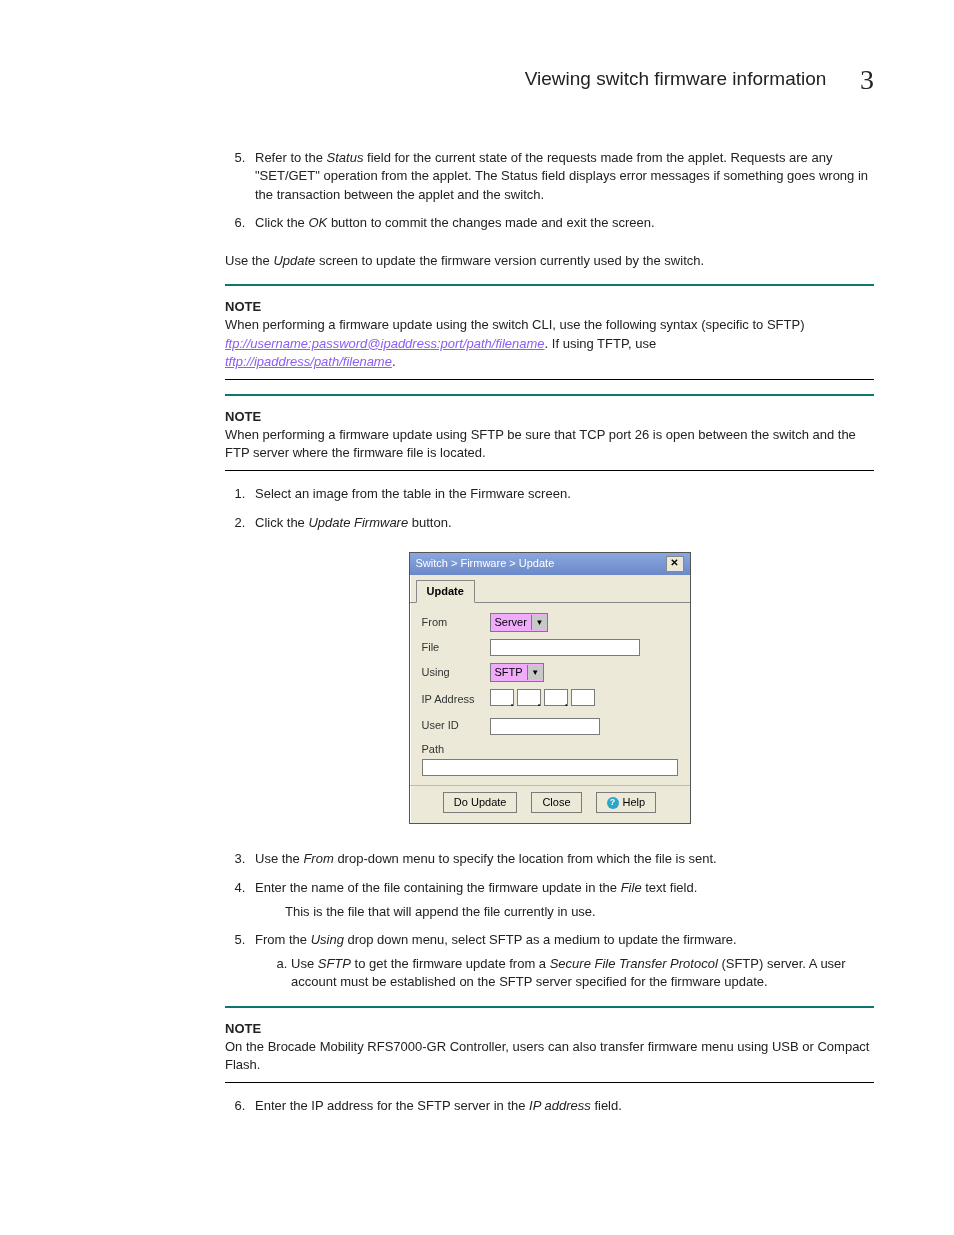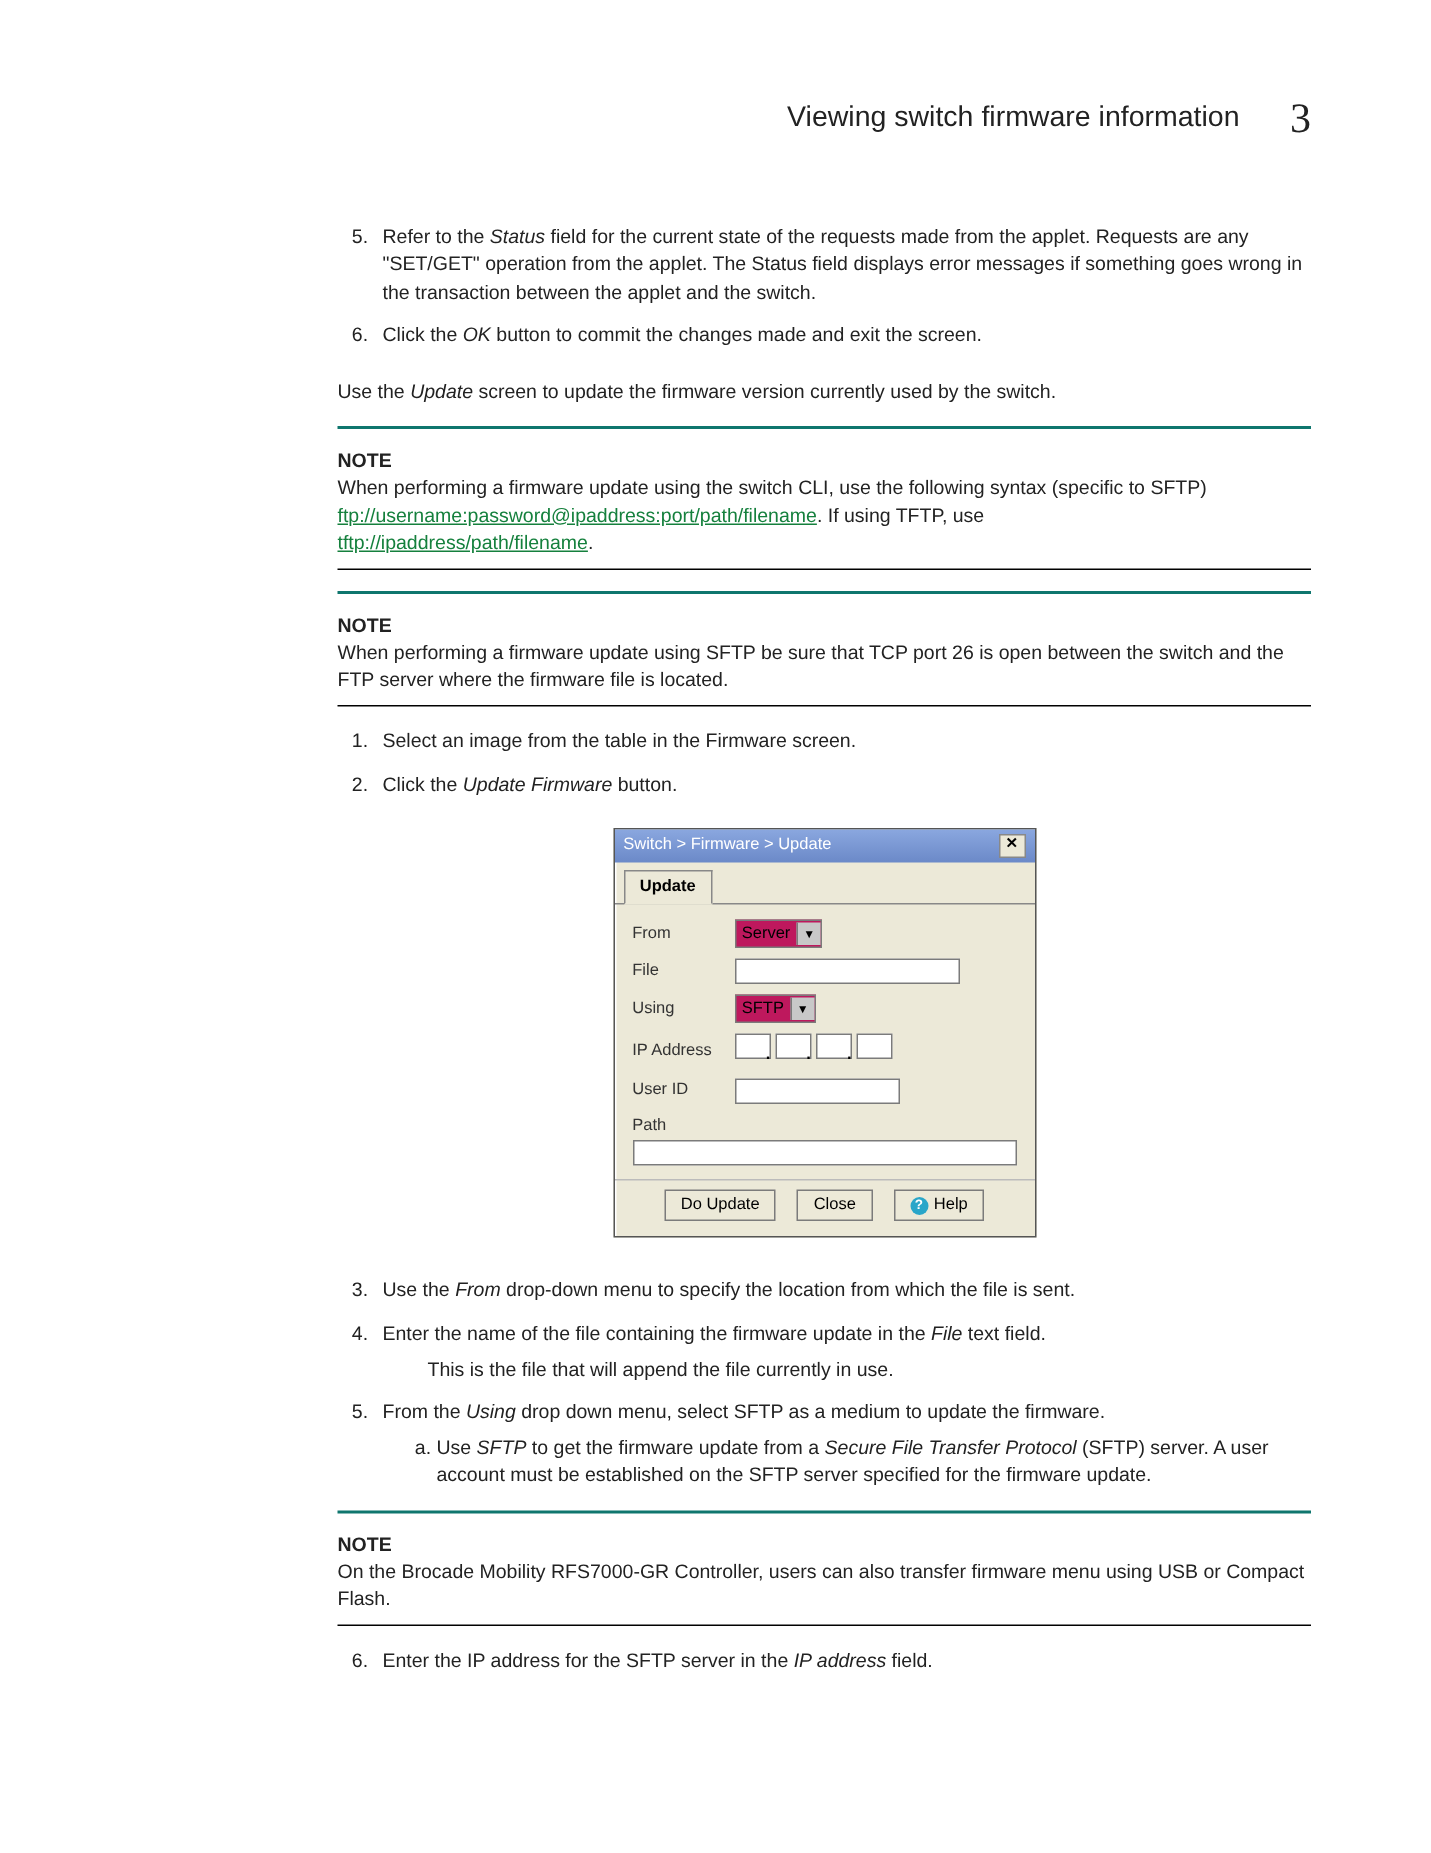--- a/index.html
+++ b/index.html
@@ -56,22 +56,23 @@
     border-top: 2px solid #0f766e;
     border-bottom: 1px solid #000;
     padding: 12px 0 8px 0;
     margin: 14px 0;
   }
   .note-label {
     font-weight: bold;
     font-size: 13px;
   }
   a.link {
-    color: #15803d;
+    color: #8b5cf6;
     text-decoration: underline;
+    font-style: italic;
   }
   .indent { margin-left: 30px; margin-top:6px; margin-bottom:6px; }
 
   
   .dialog-wrap {
     display: flex;
     justify-content: center;
     margin: 20px 0 26px 0;
   }
   .dialog {
@@ -124,21 +125,21 @@
     display: flex;
     align-items: center;
     margin-bottom: 7px;
   }
   .flabel {
     width: 68px;
     color: #333;
   }
   .combo {
     border: 1px solid #7b7b7b;
-    background: #be185d;
+    background: #f0abfc;
     height: 17px;
     display: inline-flex;
     align-items: center;
     padding: 0 0 0 4px;
   }
   .combo .arrow {
     width: 15px;
     background: #c8c8c8;
     border-left: 1px solid #7b7b7b;
     text-align: center;

